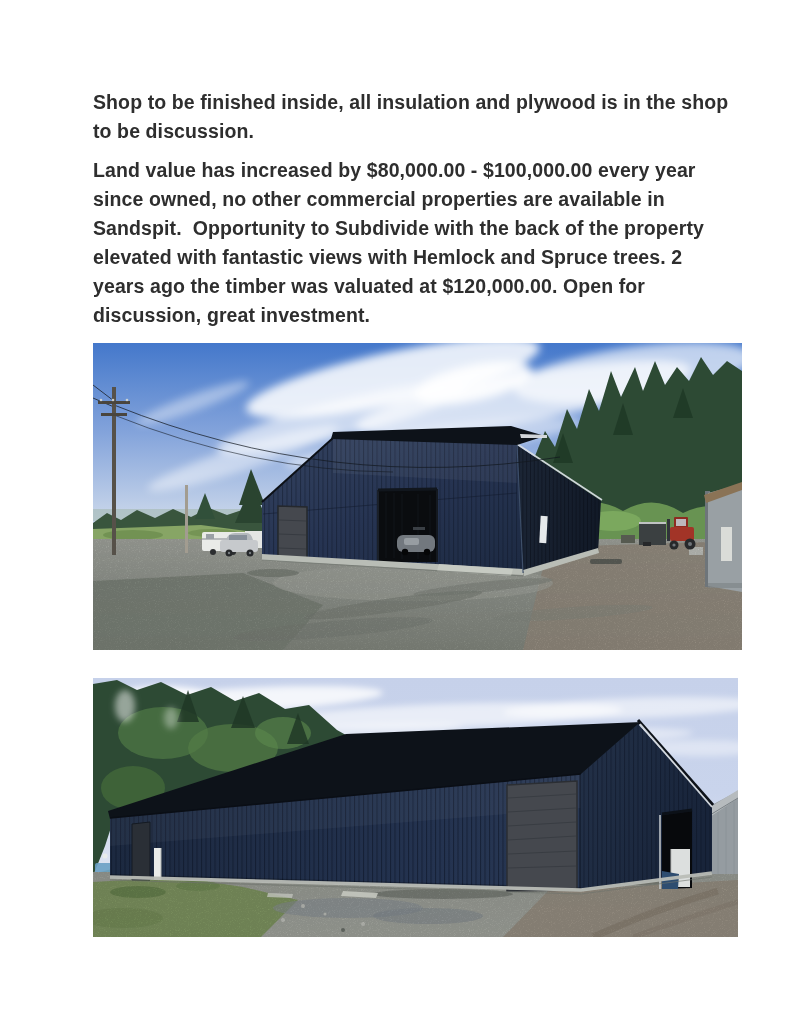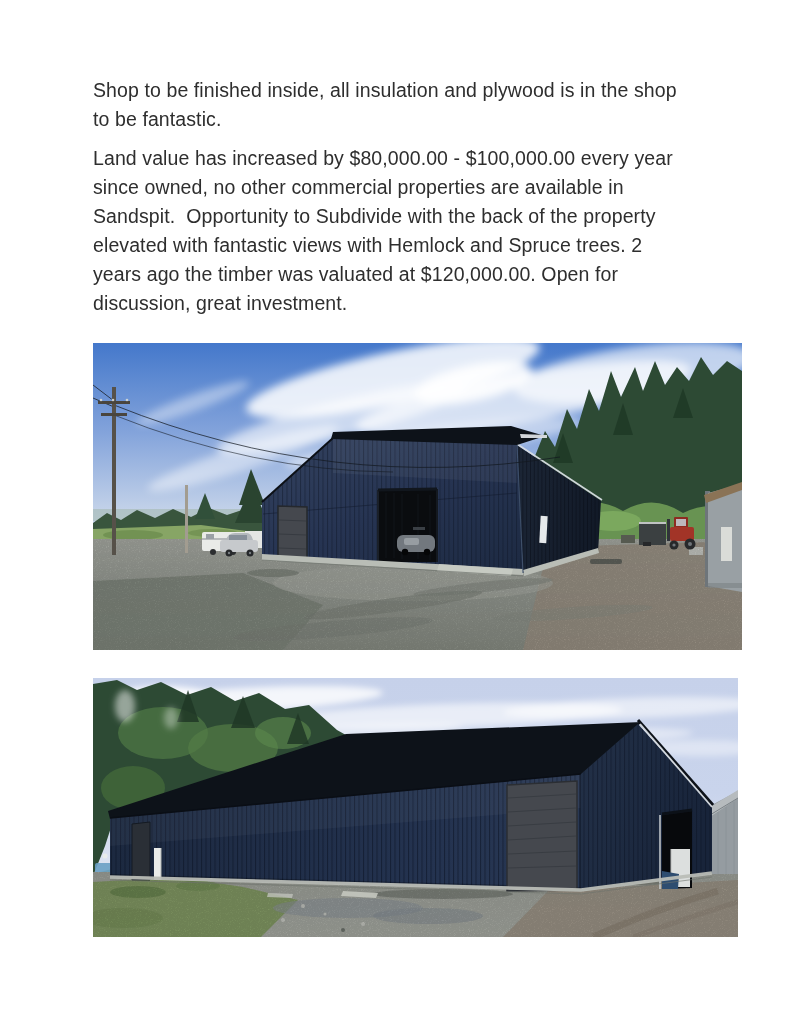--- a/index.html
+++ b/index.html
@@ -1,37 +1,37 @@
 <!DOCTYPE html>
 <html style="--c-paper: #ffffff; --c-text: #2e2e2e; --c-building_navy: #27344e; --c-building_navy_dark: #18202f; --c-roof_black: #0d1219; --c-door_gray: #45484e; --c-concrete: #b9bdb6; --c-sky_blue: #4478cb; --c-sky_pale: #c9d4ec; --c-cloud_white: #ffffff; --c-forest_green: #2d4a34; --c-grass_green: #87a565; --c-gravel_gray: #a8aca4; --c-dirt_tan: #a89f90; --c-tractor_red: #a23427; --c-trim_white: #d9dee3;"><head>
 <meta charset="utf-8">
 <style>
   html,body{margin:0;padding:0;background:#e8e8e8;}
   .page{
     position:relative;width:791px;height:1024px;margin:0 auto;
     background:var(--c-paper,#ffffff);overflow:hidden;
     font-family:"Liberation Sans", sans-serif;
   }
-  .doc-text{position:absolute;left:93px;top:76px;width:640px;}
+  .doc-text{position:absolute;left:93px;top:88px;width:640px;font-weight:bold;}
   .para{
     font-size:19.5px;line-height:29px;color:var(--c-text,#2e2e2e);
     margin:0 0 10px 0;white-space:pre;letter-spacing:0.1px;
   }
   .photo{position:absolute;margin:0;padding:0;display:block;}
   .photo svg{display:block;}
   .photo1{left:93px;top:343px;width:649px;height:307px;}
   .photo2{left:93px;top:678px;width:645px;height:259px;}
 </style>
 </head>
 <body>
 
 <div class="page">
 
   <div class="doc-text">
-    <div class="para"><div>Shop to be finished inside, all insulation and plywood is in the shop</div><div>to be fantastic.</div></div>
+    <div class="para"><div>Shop to be finished inside, all insulation and plywood is in the shop</div><div>to be discussion.</div></div>
     <div class="para"><div>Land value has increased by $80,000.00 - $100,000.00 every year</div><div>since owned, no other commercial properties are available in</div><div>Sandspit.  Opportunity to Subdivide with the back of the property</div><div>elevated with fantastic views with Hemlock and Spruce trees. 2</div><div>years ago the timber was valuated at $120,000.00. Open for</div><div>discussion, great investment.</div></div>
   </div>
 
   <figure class="photo photo1" role="img" aria-label="Navy blue steel shop building seen from the front-left corner: gable roof, large open bay door showing a vehicle inside, closed gray overhead door, gravel yard, power pole and wires at left, RV and silver SUV in background, red tractor and gray shed at right, forested hillside, blue sky with wispy cirrus clouds">
   <svg viewBox="0 0 649 307" width="649" height="307">
     <defs>
       <linearGradient id="p1sky" x1="0" y1="0" x2="0" y2="1">
         <stop offset="0" stop-color="var(--c-sky_blue,#4478cb)"></stop>
         <stop offset="0.42" stop-color="#84a4db"></stop>
         <stop offset="0.78" stop-color="#c3d2e9"></stop>

